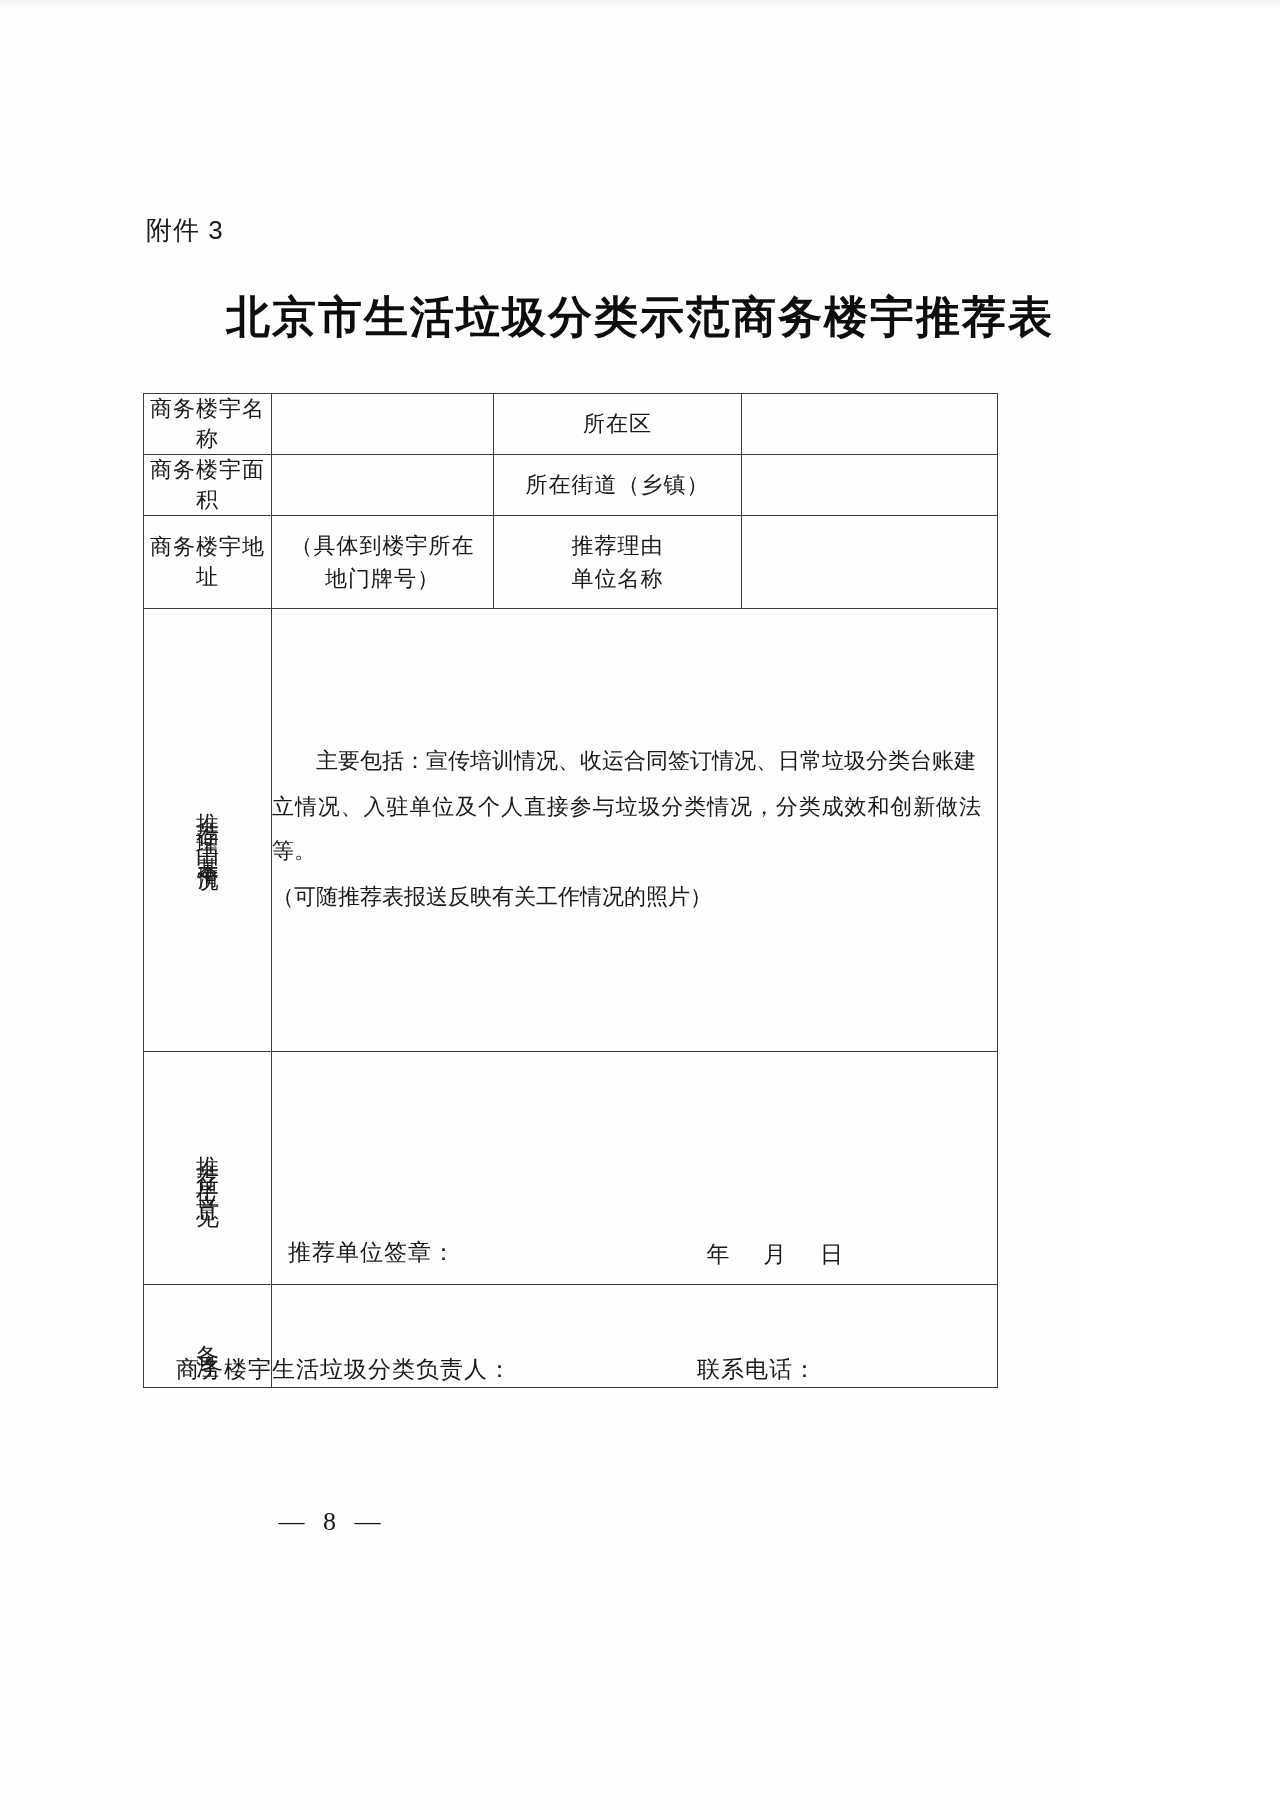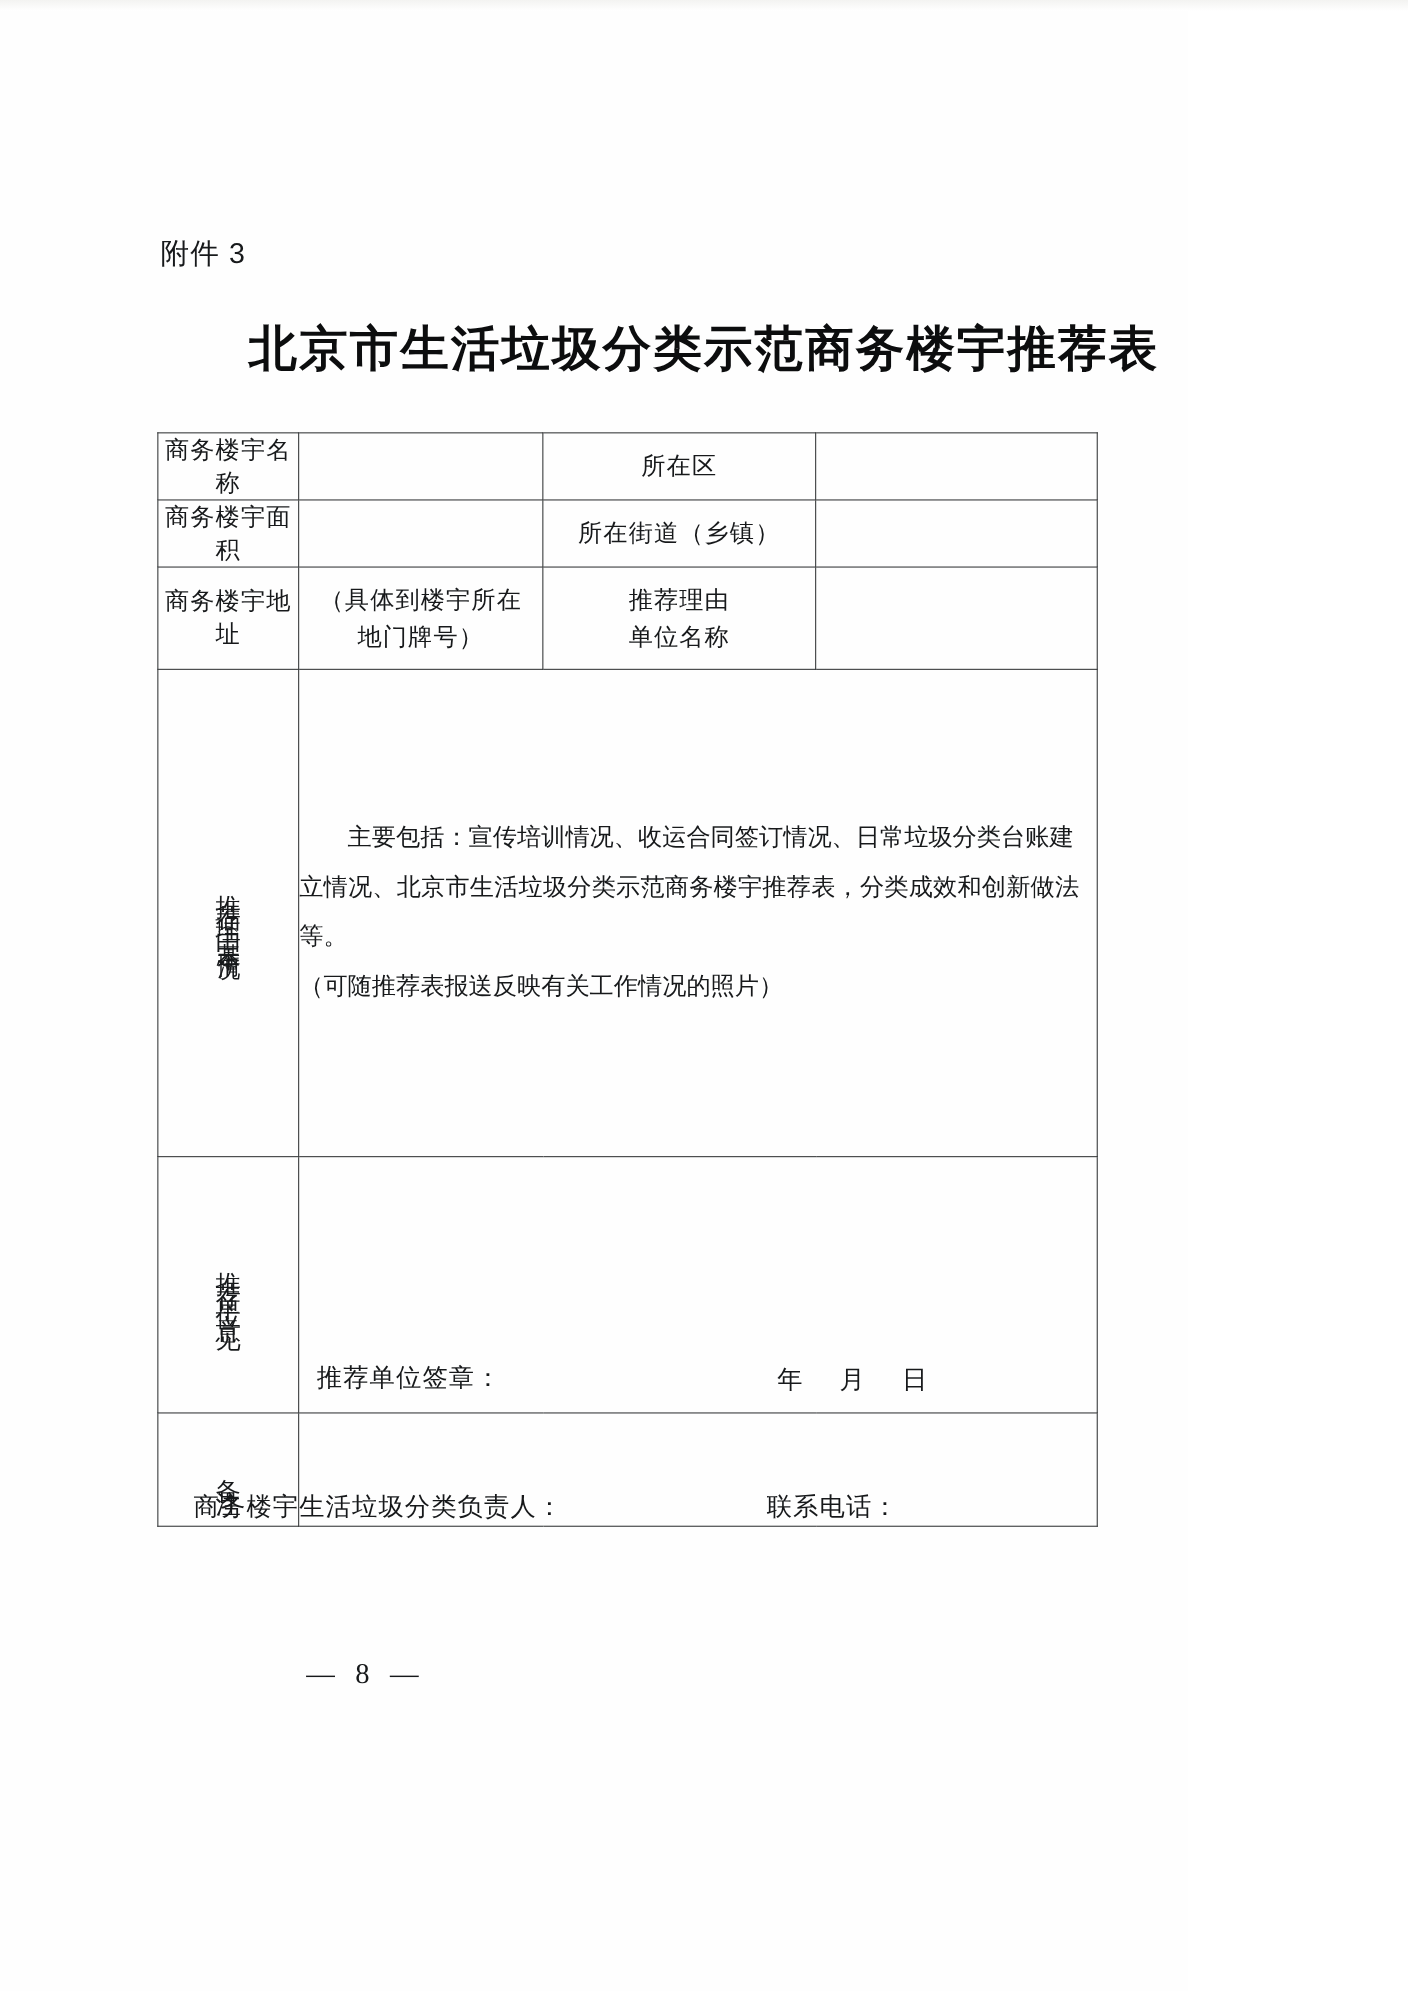--- a/index.html
+++ b/index.html
@@ -216,21 +216,21 @@
       <td style="height:442px;">
         <div class="vlabel-wrap">
           <div>
             <span class="vlabel">推荐理由</span>
             <span class="vlabel vlabel-tight">（基本情况）</span>
           </div>
         </div>
       </td>
       <td class="para-cell" colspan="3">
         <p class="para-indent">主要包括：宣传培训情况、收运合同签订情况、日常垃圾分类台账建</p>
-        <p>立情况、北京市生活垃圾分类示范商务楼宇推荐表，分类成效和创新做法等。</p>
+        <p>立情况、入驻单位及个人直接参与垃圾分类情况，分类成效和创新做法等。</p>
         <p>（可随推荐表报送反映有关工作情况的照片）</p>
       </td>
     </tr>
 
     <tr>
       <td style="height:232px;">
         <div class="vlabel-wrap">
           <span class="vlabel">推荐单位意见</span>
         </div>
       </td>

